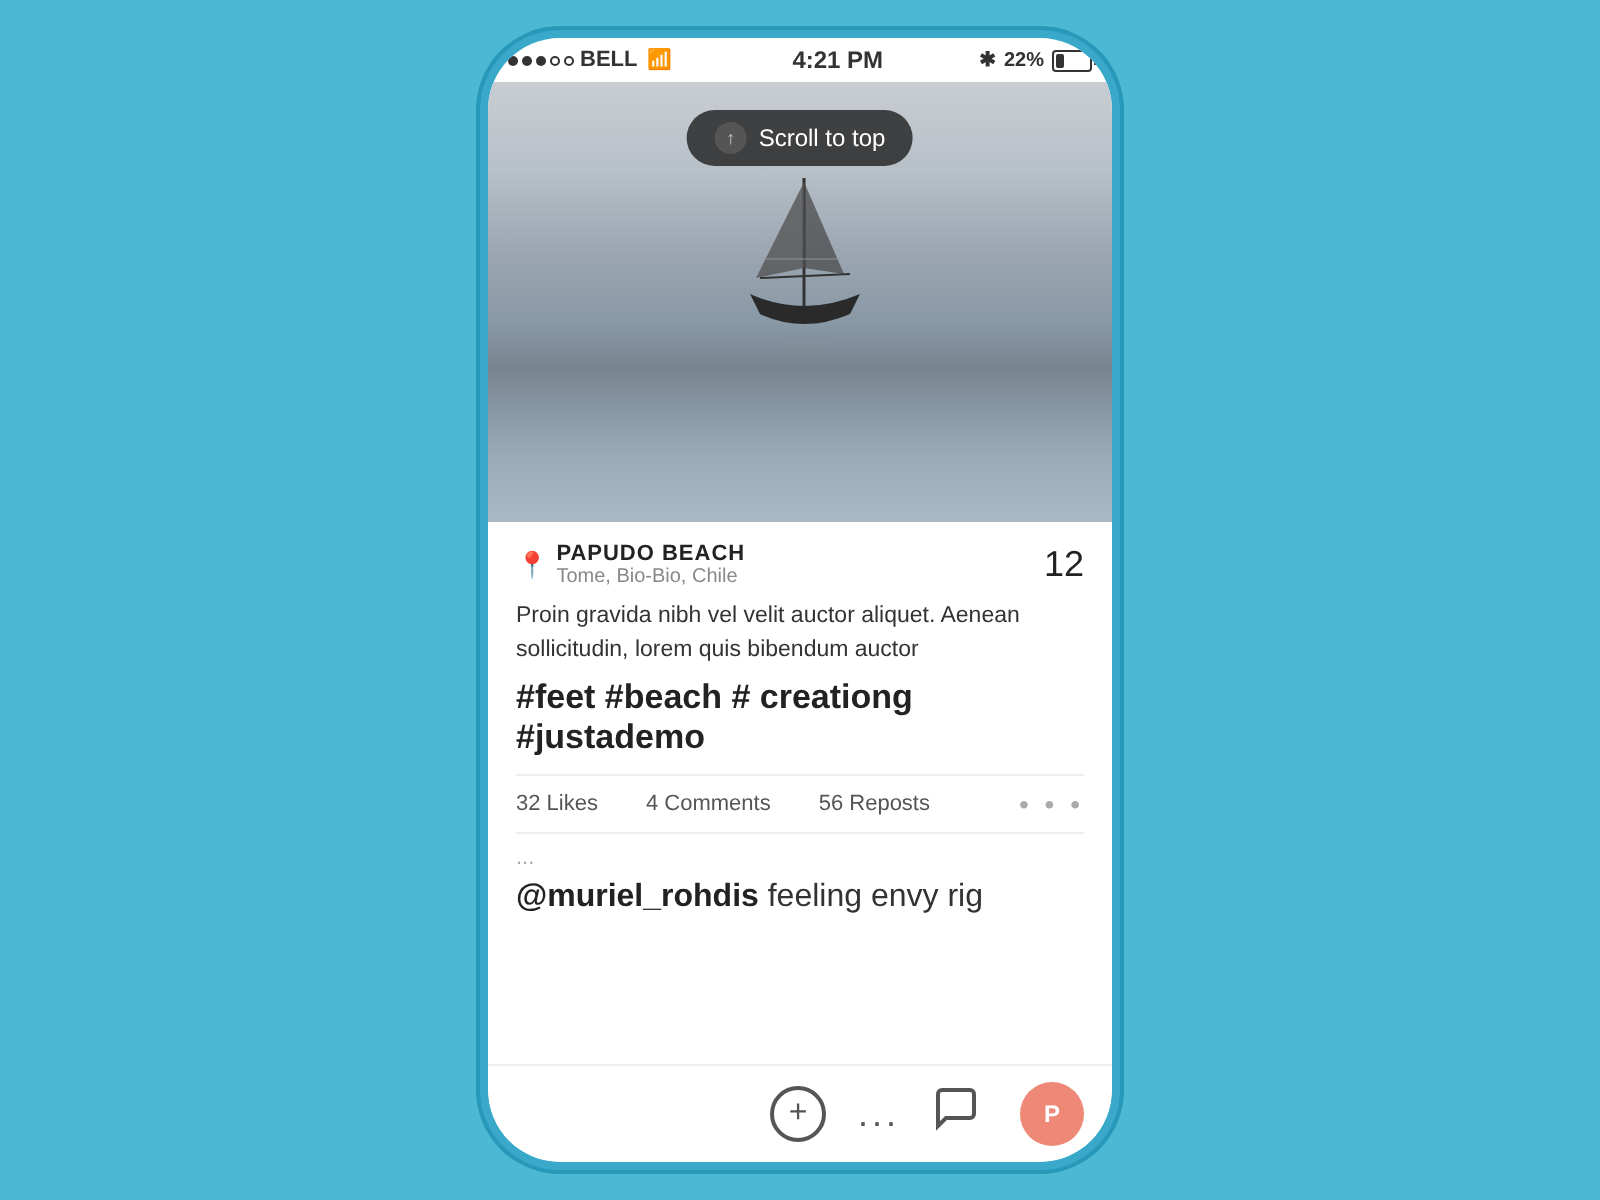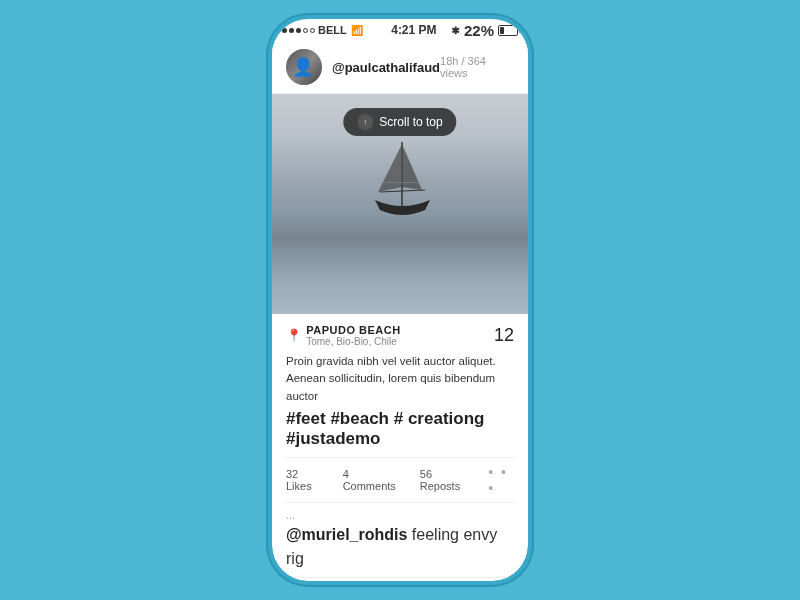--- a/index.html
+++ b/index.html
@@ -8,21 +8,21 @@
       height: 600px;
       background-color: #4db8d4;
       display: flex;
       justify-content: center;
       align-items: center;
       font-family: -apple-system, 'Helvetica Neue', Arial, sans-serif;
       overflow: hidden;
     }
 
     .phone-outer {
-      width: 264px;
+      width: 320px;
       height: 570px;
       background: #4ab8d8;
       border-radius: 40px;
       border: 4px solid #3aa8c8;
       box-shadow: 0 0 0 2px #2898b8, inset 0 0 10px rgba(0,0,0,0.1);
       display: flex;
       flex-direction: column;
       overflow: hidden;
       position: relative;
     }
@@ -72,21 +72,21 @@
       font-size: 12px;
       font-weight: 600;
       margin-left: 12px;
     }
     .status-right {
       display: flex;
       align-items: center;
       gap: 4px;
     }
     .bluetooth-icon { font-size: 10px; }
-    .battery-pct { font-size: 15px; font-weight: 600; }
+    .battery-pct { font-size: 10px; font-weight: 600; }
     .battery-icon {
       width: 20px;
       height: 11px;
       border: 1.5px solid #333;
       border-radius: 2px;
       position: relative;
       display: flex;
       align-items: center;
       padding: 1px;
     }
@@ -378,29 +378,20 @@
       <span class="bluetooth-icon">✱</span>
       <span class="battery-pct">22%</span>
       <div class="battery-icon">
         <div class="battery-fill"></div>
       </div>
     </div>
   </div>
 
   <div class="phone-content">
 
-    <div class="profile-header">
-      <div class="profile-left">
-        <div class="avatar">
-          <div class="avatar-img"></div>
-        </div>
-        <span class="username">@paulcathalifaud</span>
-      </div>
-      <span class="post-meta">18h / 364 views</span>
-    </div>
 
     <div class="post-image-container">
       <div class="post-image">
 
         <svg width="80" height="120" viewBox="0 0 80 120" style="position:absolute;bottom:28%;left:50%;transform:translateX(-50%);">
 
           <line x1="42" y1="10" x2="42" y2="75" stroke="#333" stroke-width="1.5"></line>
 
           <polygon points="42,12 42,55 18,60" fill="#555" opacity="0.8"></polygon>
 

